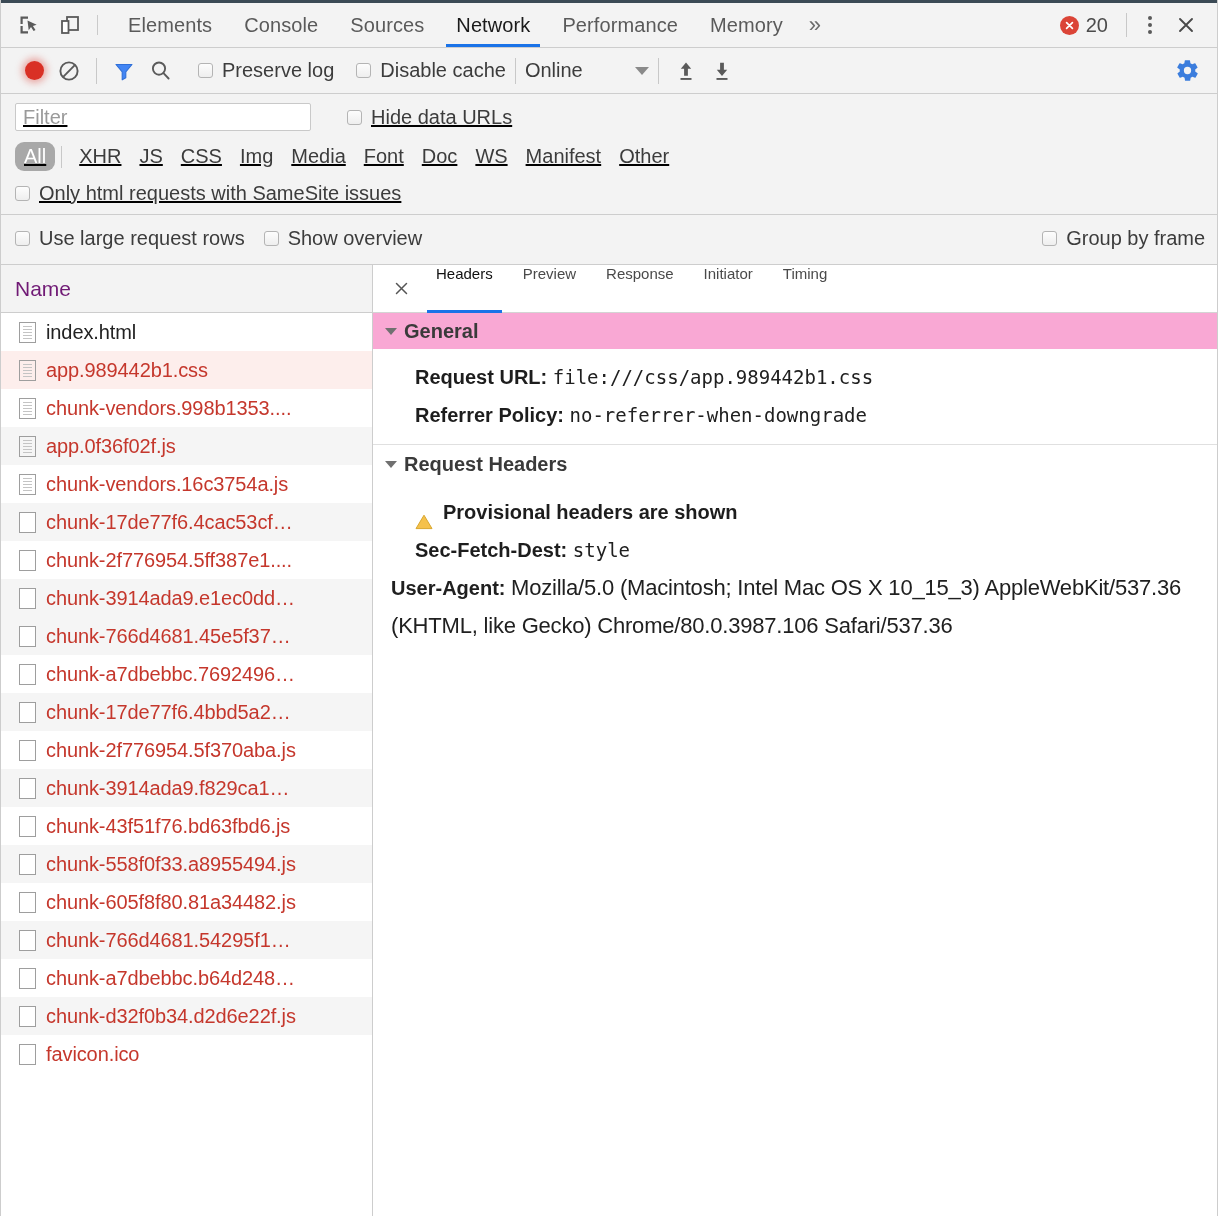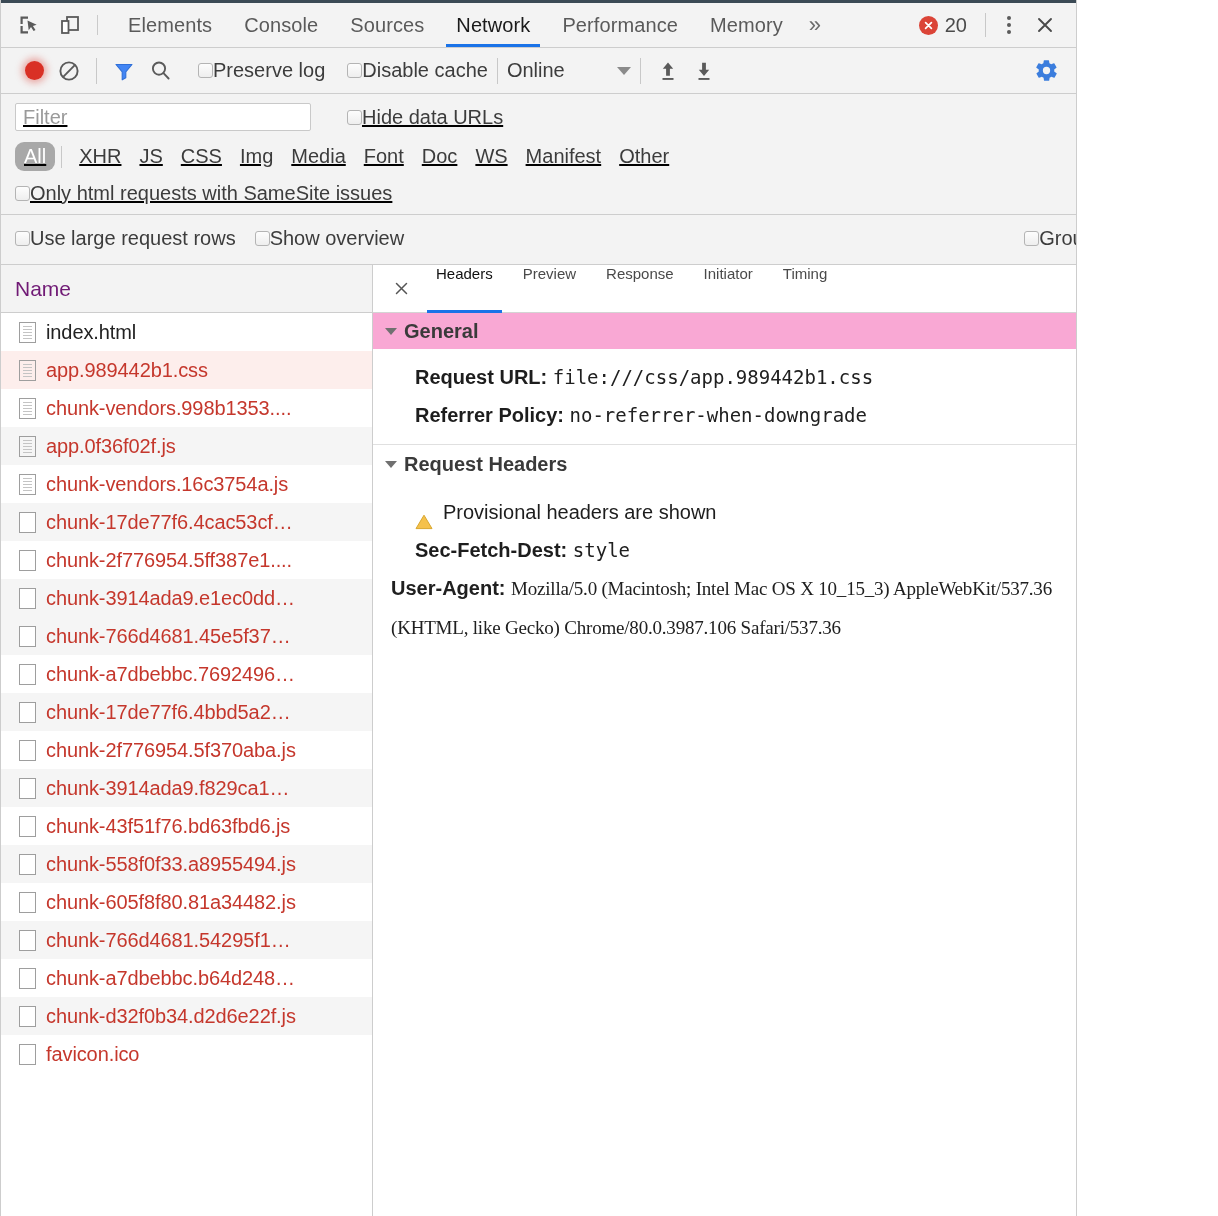--- a/index.html
+++ b/index.html
@@ -5,21 +5,21 @@
   html, body {
     margin: 0;
     padding: 0;
     background: #ffffff;
   }
   body {
     font-family: "Liberation Sans", "DejaVu Sans", sans-serif;
     -webkit-font-smoothing: antialiased;
   }
   #app {
-    width: 1077px;
+    width: 1218px;
     height: 1216px;
     position: relative;
     overflow: hidden;
     background: #ffffff;
     display: flex;
     flex-direction: column;
     box-sizing: border-box;
     border-left: 1px solid #cdcdcd;
     border-right: 1px solid #cdcdcd;
   }
@@ -164,20 +164,21 @@
     cursor: pointer;
   }
   .tsep {
     width: 1px; height: 26px;
     background: #c8c8c8;
     margin: 0 9px;
   }
   .chk-wrap {
     display: flex;
     align-items: center;
+    gap: 9px;
     cursor: pointer;
     user-select: none;
   }
   .chkbox {
     width: 15px; height: 15px;
     border: 1px solid #b4b4b4;
     border-radius: 3px;
     background: linear-gradient(#fdfdfd,#eeeeee);
     box-sizing: border-box;
     flex: none;
@@ -460,39 +461,39 @@
     font-family: "DejaVu Sans Mono", "Liberation Mono", monospace;
     font-size: 19px;
     color: #202020;
   }
   .provisional {
     display: flex;
     align-items: center;
     gap: 10px;
     padding-left: 42px;
     font-size: 20px;
-    font-weight: normal;
+    font-weight: bold;
     color: #1d1d1d;
     line-height: 38px;
   }
   .warnicon {
     width: 18px; height: 16px;
     flex: none;
   }
   .ua {
     padding-left: 18px;
     padding-right: 0px;
     font-size: 20px;
     line-height: 38px;
     color: #202020;
   }
   .ua .k { font-weight: bold; }
   .ua .v {
-    font-family: Liberation Serif, serif;
-    font-size: 19px;
+    font-family: Liberation Sans, sans-serif;
+    font-size: 22px;
     letter-spacing: -0.2px;
     margin-top: 48px;
   }
 </style>
 </head>
 <body>
 
 <div id="app">
 
   <div class="tabbar">

